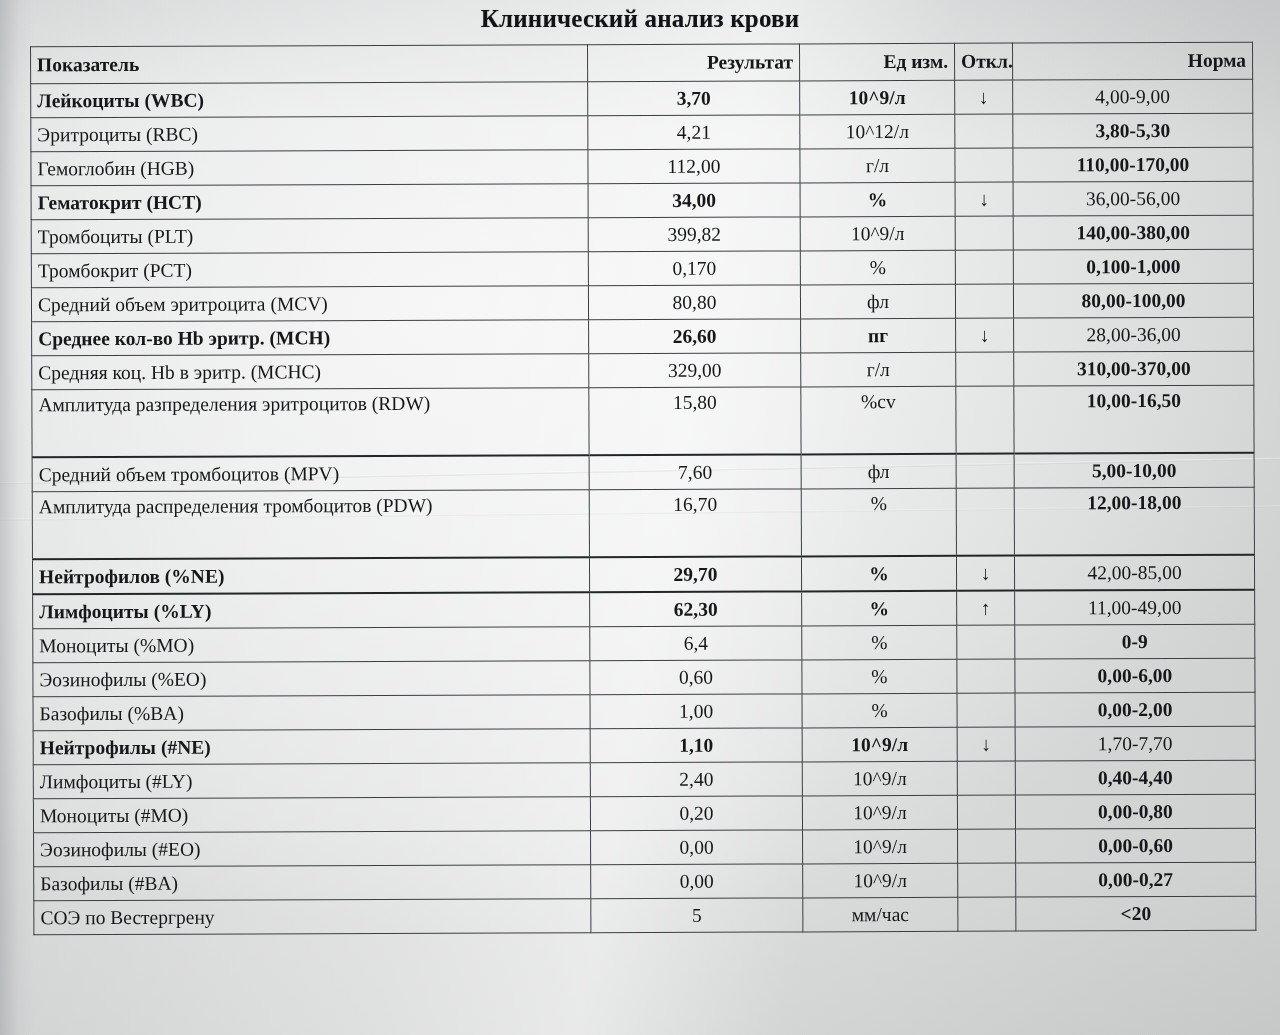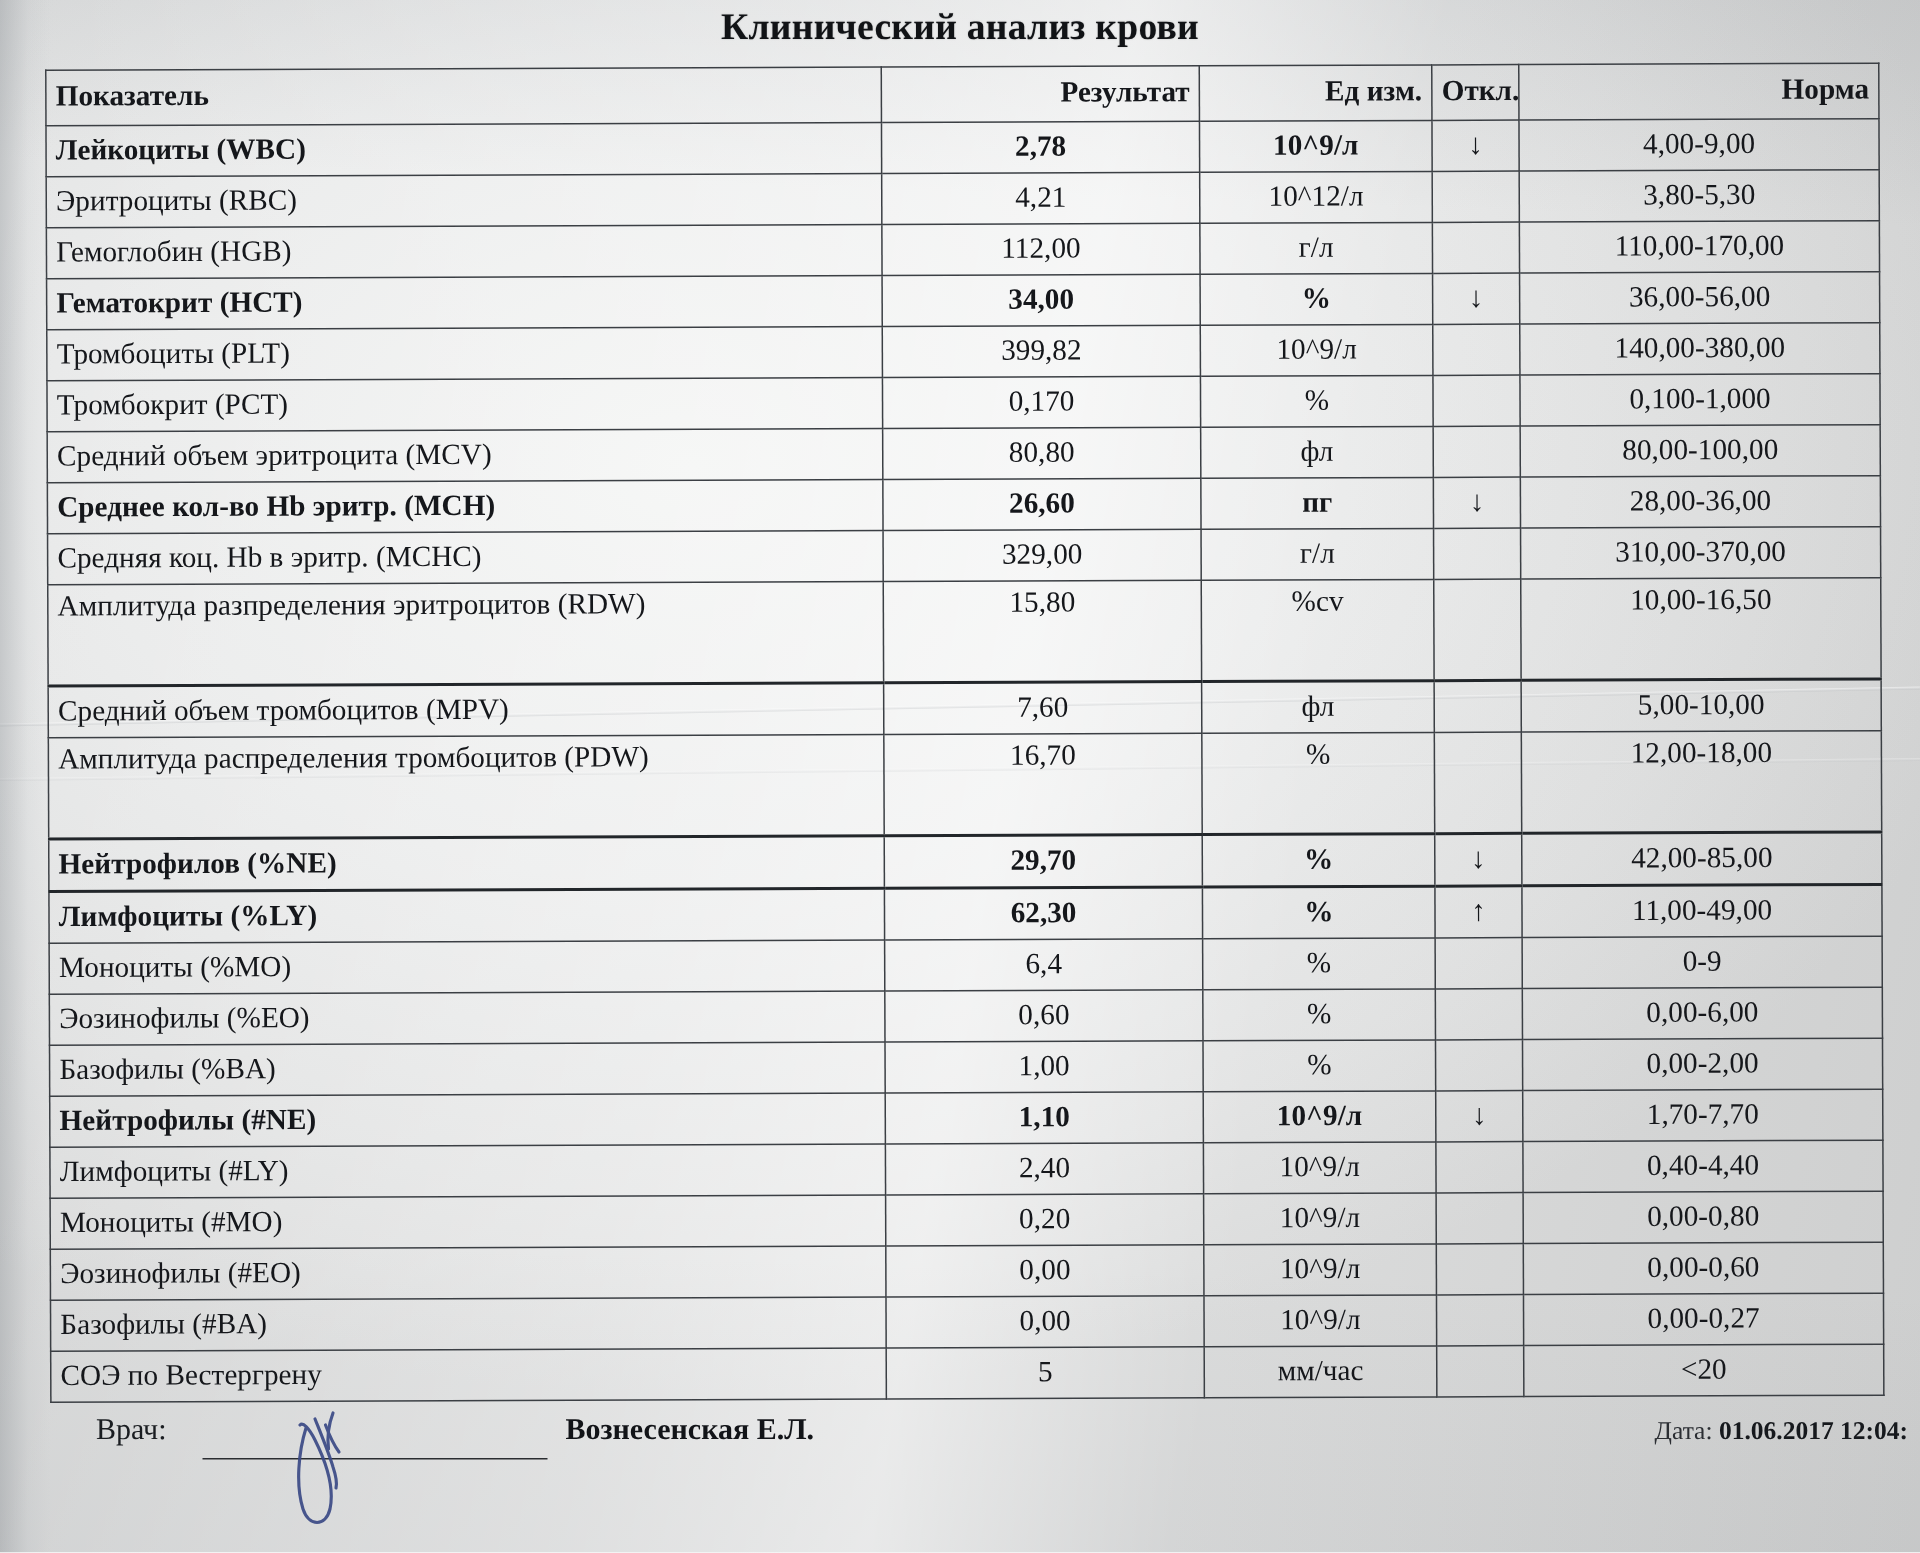--- a/index.html
+++ b/index.html
@@ -95,21 +95,21 @@
     padding: 0 8px;
     border-top: 2px solid #24272b;
     border-bottom: 2px solid #24272b;
   }
   thead th.name-h { text-align: left; }
   thead th.ctr-h  { text-align: right; }
 
   tbody td { height: 33px; }
   td.name { text-align: left; padding-left: 9px; }
   td.res, td.unit, td.dev, td.norm { text-align: center; }
-  td.norm { font-size: 18px; }
+  td.norm { font-size: 18px; font-weight: bold; }
 
   tr.bold td { font-weight: bold; }
   tr.bold td.norm { font-weight: normal; }
 
   tr.tall td { height: 62px; vertical-align: top; padding-top: 4px; }
   tr.tall td.res, tr.tall td.unit, tr.tall td.dev, tr.tall td.norm { vertical-align: top; padding-top: 4px; }
 
   
   tr.thick-top td { border-top: 2px solid #22262a; }
 
@@ -196,21 +196,21 @@
           <th class="name-h">Показатель</th>
           <th class="ctr-h">Результат</th>
           <th class="ctr-h">Ед изм.</th>
           <th class="ctr-h">Откл.</th>
           <th class="ctr-h">Норма</th>
         </tr>
       </thead>
       <tbody id="tbody">
           <tr class="bold">
             <td class="name">Лейкоциты (WBC)</td>
-            <td class="res">2,78</td>
+            <td class="res">3,70</td>
             <td class="unit">10^9/л</td>
             <td class="dev">↓</td>
             <td class="norm">4,00-9,00</td>
           </tr>
           <tr>
             <td class="name">Эритроциты (RBC)</td>
             <td class="res">4,21</td>
             <td class="unit">10^12/л</td>
             <td class="dev"></td>
             <td class="norm">3,80-5,30</td>
@@ -359,31 +359,14 @@
             <td class="name">СОЭ по Вестергрену</td>
             <td class="res">5</td>
             <td class="unit">мм/час</td>
             <td class="dev"></td>
             <td class="norm">&lt;20</td>
           </tr>
         </tbody>
     </table>
   </div>
 
-  <div id="footer">
-    <div id="doc-label">Врач:</div>
-    <div id="sig-line"></div>
-    <svg id="signature" viewBox="0 0 80 92" xmlns="http://www.w3.org/2000/svg">
-      <g fill="none" stroke="#3b4a86" stroke-width="2.1" stroke-linecap="round" stroke-linejoin="round" opacity="0.92">
-        <path d="M18 24 C13 40 11 62 16 78 C20 90 31 90 34 78 C37 64 31 46 24 32 C20 24 16 20 14 22"></path>
-        <path d="M24 18 C28 28 33 40 36 50 C38 56 39 60 38 64"></path>
-        <path d="M31 22 C34 30 37 36 40 40"></path>
-        <path d="M36 14 C33 22 32 30 33 38"></path>
-      </g>
-    </svg>
-    <div id="doc-name">Вознесенская Е.Л.</div>
-    <div id="date-block">
-      <span>Дата:</span>
-      <span class="dval">01.06.2017 12:04:</span>
-    </div>
-  </div>
 
 </div>
 
 </body></html>

